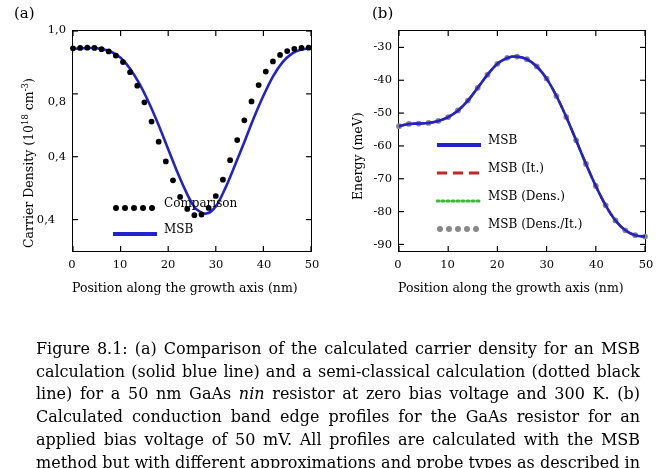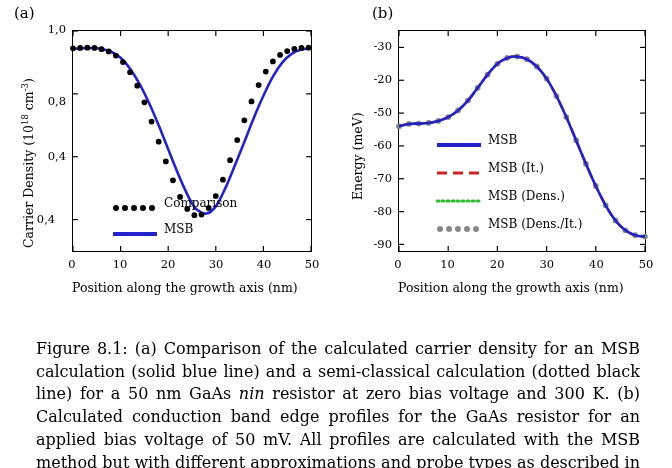--- a/index.html
+++ b/index.html
@@ -268,21 +268,21 @@
           <circle cx="238.07999999999998" cy="206.09552238805972" r="2.9" fill="#888888"></circle>
           <circle cx="248" cy="207.42089552238804" r="2.9" fill="#888888"></circle>
           <path d="M0.00,96.09 C1.65,95.70 6.61,94.21 9.92,93.77 C13.23,93.33 16.53,93.60 19.84,93.44 C23.15,93.27 26.45,93.22 29.76,92.78 C33.07,92.33 36.37,91.78 39.68,90.79 C42.99,89.79 46.29,88.58 49.60,86.81 C52.91,85.04 56.21,82.95 59.52,80.19 C62.83,77.42 66.13,74.06 69.44,70.24 C72.75,66.43 76.05,61.69 79.36,57.32 C82.67,52.96 85.97,48.10 89.28,44.07 C92.59,40.04 95.89,35.95 99.20,33.13 C102.51,30.32 105.81,28.39 109.12,27.17 C112.43,25.96 115.73,25.62 119.04,25.84 C122.35,26.07 125.65,26.84 128.96,28.50 C132.27,30.15 135.57,32.53 138.88,35.79 C142.19,39.04 145.49,43.07 148.80,48.04 C152.11,53.01 155.41,59.14 158.72,65.61 C162.03,72.07 165.33,79.36 168.64,86.81 C171.95,94.27 175.25,102.44 178.56,110.34 C181.87,118.23 185.17,126.52 188.48,134.19 C191.79,141.87 195.09,149.44 198.40,156.39 C201.71,163.35 205.01,170.14 208.32,175.94 C211.63,181.74 214.93,186.99 218.24,191.19 C221.55,195.38 224.85,198.64 228.16,201.13 C231.47,203.61 234.77,205.05 238.08,206.10 C241.39,207.14 246.35,207.20 248.00,207.42" fill="none" stroke="#33bb33" transform="translate(0,0)" stroke-width="2.4" stroke-dasharray="1.6,3.2" stroke-linecap="round"></path>
           <path d="M0.00,96.09 C1.65,95.70 6.61,94.21 9.92,93.77 C13.23,93.33 16.53,93.60 19.84,93.44 C23.15,93.27 26.45,93.22 29.76,92.78 C33.07,92.33 36.37,91.78 39.68,90.79 C42.99,89.79 46.29,88.58 49.60,86.81 C52.91,85.04 56.21,82.95 59.52,80.19 C62.83,77.42 66.13,74.06 69.44,70.24 C72.75,66.43 76.05,61.69 79.36,57.32 C82.67,52.96 85.97,48.10 89.28,44.07 C92.59,40.04 95.89,35.95 99.20,33.13 C102.51,30.32 105.81,28.39 109.12,27.17 C112.43,25.96 115.73,25.62 119.04,25.84 C122.35,26.07 125.65,26.84 128.96,28.50 C132.27,30.15 135.57,32.53 138.88,35.79 C142.19,39.04 145.49,43.07 148.80,48.04 C152.11,53.01 155.41,59.14 158.72,65.61 C162.03,72.07 165.33,79.36 168.64,86.81 C171.95,94.27 175.25,102.44 178.56,110.34 C181.87,118.23 185.17,126.52 188.48,134.19 C191.79,141.87 195.09,149.44 198.40,156.39 C201.71,163.35 205.01,170.14 208.32,175.94 C211.63,181.74 214.93,186.99 218.24,191.19 C221.55,195.38 224.85,198.64 228.16,201.13 C231.47,203.61 234.77,205.05 238.08,206.10 C241.39,207.14 246.35,207.20 248.00,207.42" fill="none" stroke="#cc2222" transform="translate(0,0)" stroke-width="2.4" stroke-dasharray="9,6"></path>
           <path d="M0.00,96.09 C1.65,95.70 6.61,94.21 9.92,93.77 C13.23,93.33 16.53,93.60 19.84,93.44 C23.15,93.27 26.45,93.22 29.76,92.78 C33.07,92.33 36.37,91.78 39.68,90.79 C42.99,89.79 46.29,88.58 49.60,86.81 C52.91,85.04 56.21,82.95 59.52,80.19 C62.83,77.42 66.13,74.06 69.44,70.24 C72.75,66.43 76.05,61.69 79.36,57.32 C82.67,52.96 85.97,48.10 89.28,44.07 C92.59,40.04 95.89,35.95 99.20,33.13 C102.51,30.32 105.81,28.39 109.12,27.17 C112.43,25.96 115.73,25.62 119.04,25.84 C122.35,26.07 125.65,26.84 128.96,28.50 C132.27,30.15 135.57,32.53 138.88,35.79 C142.19,39.04 145.49,43.07 148.80,48.04 C152.11,53.01 155.41,59.14 158.72,65.61 C162.03,72.07 165.33,79.36 168.64,86.81 C171.95,94.27 175.25,102.44 178.56,110.34 C181.87,118.23 185.17,126.52 188.48,134.19 C191.79,141.87 195.09,149.44 198.40,156.39 C201.71,163.35 205.01,170.14 208.32,175.94 C211.63,181.74 214.93,186.99 218.24,191.19 C221.55,195.38 224.85,198.64 228.16,201.13 C231.47,203.61 234.77,205.05 238.08,206.10 C241.39,207.14 246.35,207.20 248.00,207.42" fill="none" stroke="#2222cc" transform="translate(0,0)" stroke-width="2.6"></path>
         </svg>
     </div>
 
     <div id="yticks-b">
         <div class="ticklabel y" style="left: 16px; width: 40px; top: 38.5672px;">-30</div>
-        <div class="ticklabel y" style="left: 16px; width: 40px; top: 71.7015px;">-20</div>
+        <div class="ticklabel y" style="left: 16px; width: 40px; top: 71.7015px;">-40</div>
         <div class="ticklabel y" style="left: 16px; width: 40px; top: 104.836px;">-50</div>
         <div class="ticklabel y" style="left: 16px; width: 40px; top: 137.97px;">-60</div>
         <div class="ticklabel y" style="left: 16px; width: 40px; top: 171.104px;">-70</div>
         <div class="ticklabel y" style="left: 16px; width: 40px; top: 204.239px;">-80</div>
         <div class="ticklabel y" style="left: 16px; width: 40px; top: 237.373px;">-90</div>
       </div>
     <div id="xticks-b">
         <div class="ticklabel x" style="left: 47px; width: 30px; top: 257px;">0</div>
         <div class="ticklabel x" style="left: 96.6px; width: 30px; top: 257px;">10</div>
         <div class="ticklabel x" style="left: 146.2px; width: 30px; top: 257px;">20</div>

